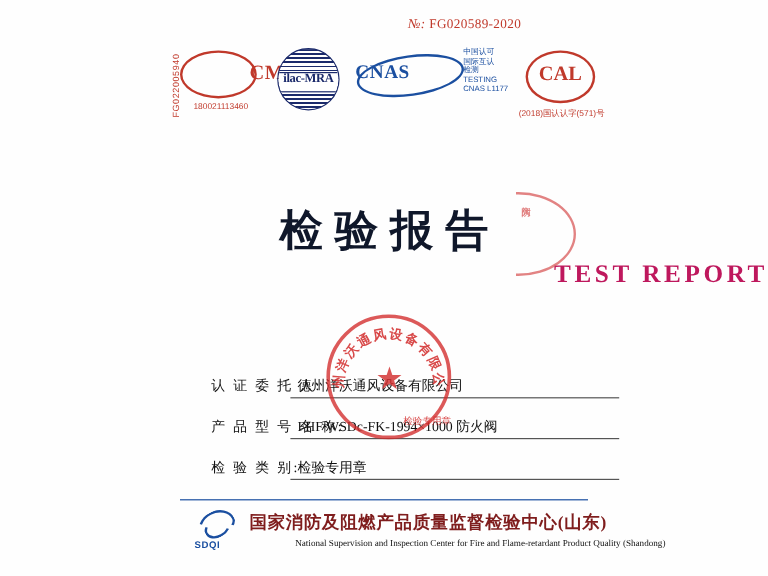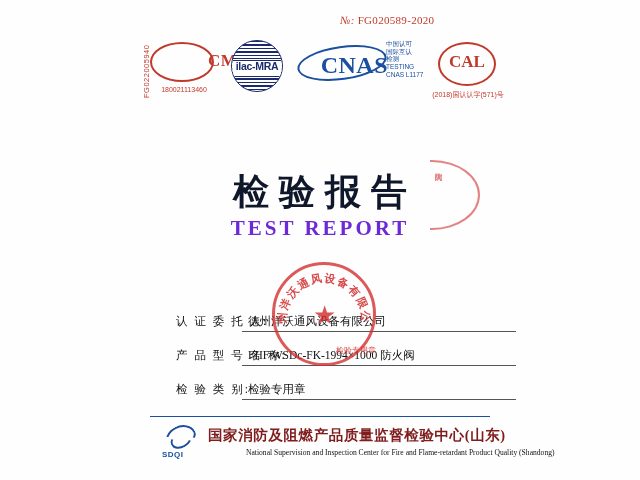--- a/index.html
+++ b/index.html
@@ -123,21 +123,21 @@
     border-bottom: 1px solid #1b2a6b;
   }
   .ilac .label {
     position: absolute;
     left: 0; top: 20px;
     width: 58px;
     text-align: center;
     font-size: 10.5px;
     font-weight: bold;
     color: #1b2a6b;
-    font-family: Liberation Sans, sans-serif;
+    font-family: Liberation Serif, serif;
     letter-spacing: -.3px;
   }
 
   
   .cnas {
     position: absolute;
     left: 146px; top: 6px;
     width: 92px; height: 42px;
   }
   .cnas .swoosh {
@@ -146,22 +146,22 @@
     width: 90px; height: 34px;
     border: 2.5px solid #1b4fa0;
     border-radius: 50%;
     box-sizing: border-box;
     transform: rotate(-8deg);
   }
   .cnas .txt {
     position: absolute;
     left: 0; top: 6px;
     width: 92px;
-    text-align: right;
-    font-size: 24px;
+    text-align: left;
+    font-size: 16px;
     font-weight: bold;
     color: #1b4fa0;
     font-family: "Liberation Serif", serif;
     letter-spacing: .5px;
   }
 
   
   .cnas-cn {
     position: absolute;
     left: 236px; top: 0px;
@@ -215,25 +215,25 @@
     font-weight: bold;
     letter-spacing: 10px;
     color: #0f172a;
     font-family: "Liberation Serif", serif;
     text-indent: 10px;
   }
   .title-en {
     position: absolute;
     left: 0; top: 216px;
     width: 640px;
-    text-align: center;
+    text-align: right;
     font-size: 21px;
     font-weight: bold;
     letter-spacing: 3px;
-    color: #6d28d9;
+    color: #be185d;
     font-family: "Liberation Serif", serif;
   }
 
   
   .fields {
     position: absolute;
     left: 176px;
     top: 292px;
     width: 340px;
     margin-top: 18px;

